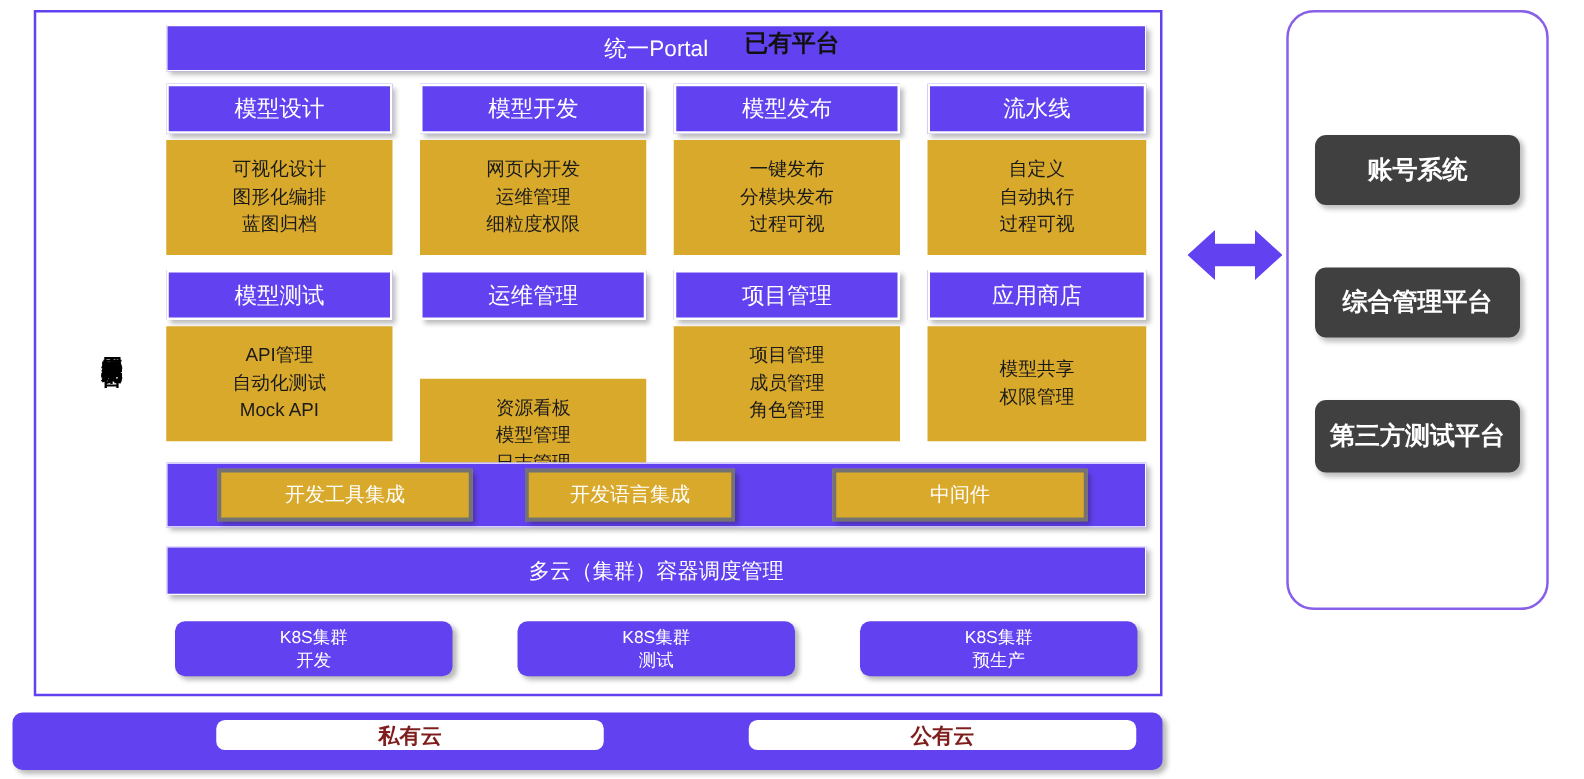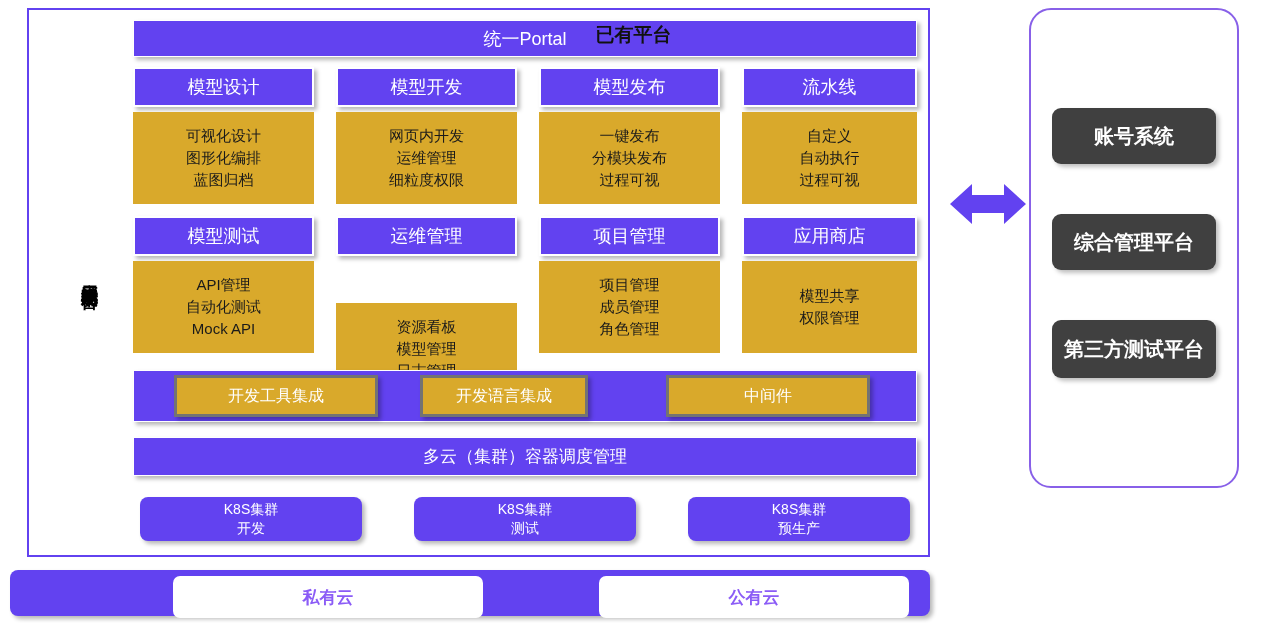--- a/index.html
+++ b/index.html
@@ -61,23 +61,23 @@
   #iaas-bar{
     position:absolute;left:10px;top:570px;width:920px;height:46px;
     background:#6242F0;border-radius:8px;box-shadow:3px 3px 4px rgba(0,0,0,.28);
   }
   #iaas-label{
     position:absolute;left:34px;top:0;width:120px;height:46px;
     display:flex;align-items:center;justify-content:center;
     color:#fff;font-size:17px;font-weight:bold;
   }
   .cloud-box{
-    position:absolute;top:6px;height:42px;background:#fff;border-radius:7px;
+    position:absolute;top:6px;height:24px;background:#fff;border-radius:7px;
     display:flex;align-items:center;justify-content:center;
-    font-size:17px;font-weight:bold;color:#8b5cf6;
+    font-size:17px;font-weight:bold;color:#7f1d1d;
   }
 
   
   #right-panel{
     position:absolute;left:1029px;top:8px;width:210px;height:480px;
     border:2px solid #8860E8;border-radius:22px;background:#fff;box-sizing:border-box;
   }
   #right-title{
     position:absolute;left:0;top:22px;width:100%;text-align:center;
     font-size:19px;font-weight:bold;color:#111;

